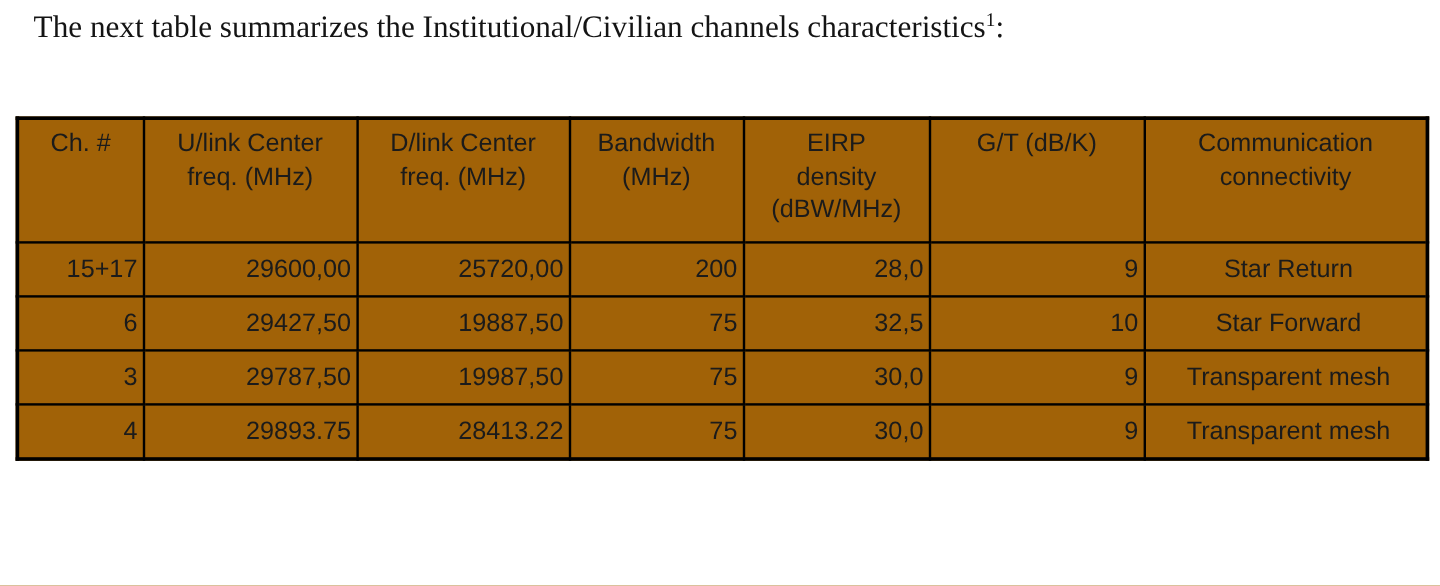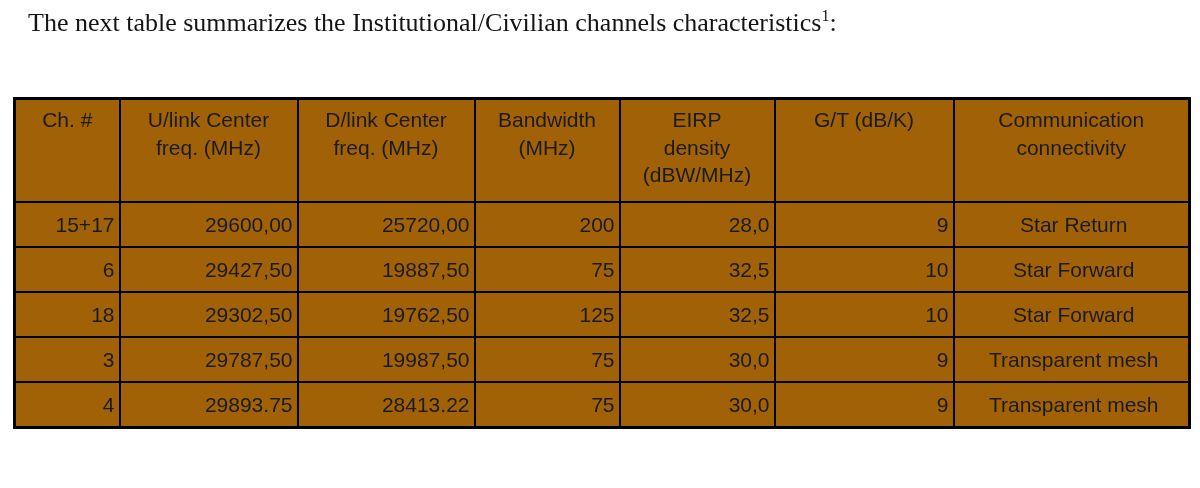--- a/index.html
+++ b/index.html
@@ -120,29 +120,20 @@
         <tr>
           <td>6</td>
           <td>29427,50</td>
           <td>19887,50</td>
           <td>75</td>
           <td>32,5</td>
           <td>10</td>
           <td class="left">Star Forward</td>
         </tr>
         <tr>
-          <td>18</td>
-          <td>29302,50</td>
-          <td>19762,50</td>
-          <td>125</td>
-          <td>32,5</td>
-          <td>10</td>
-          <td class="left">Star Forward</td>
-        </tr>
-        <tr>
           <td>3</td>
           <td>29787,50</td>
           <td>19987,50</td>
           <td>75</td>
           <td>30,0</td>
           <td>9</td>
           <td class="left">Transparent mesh</td>
         </tr>
         <tr>
           <td>4</td>

